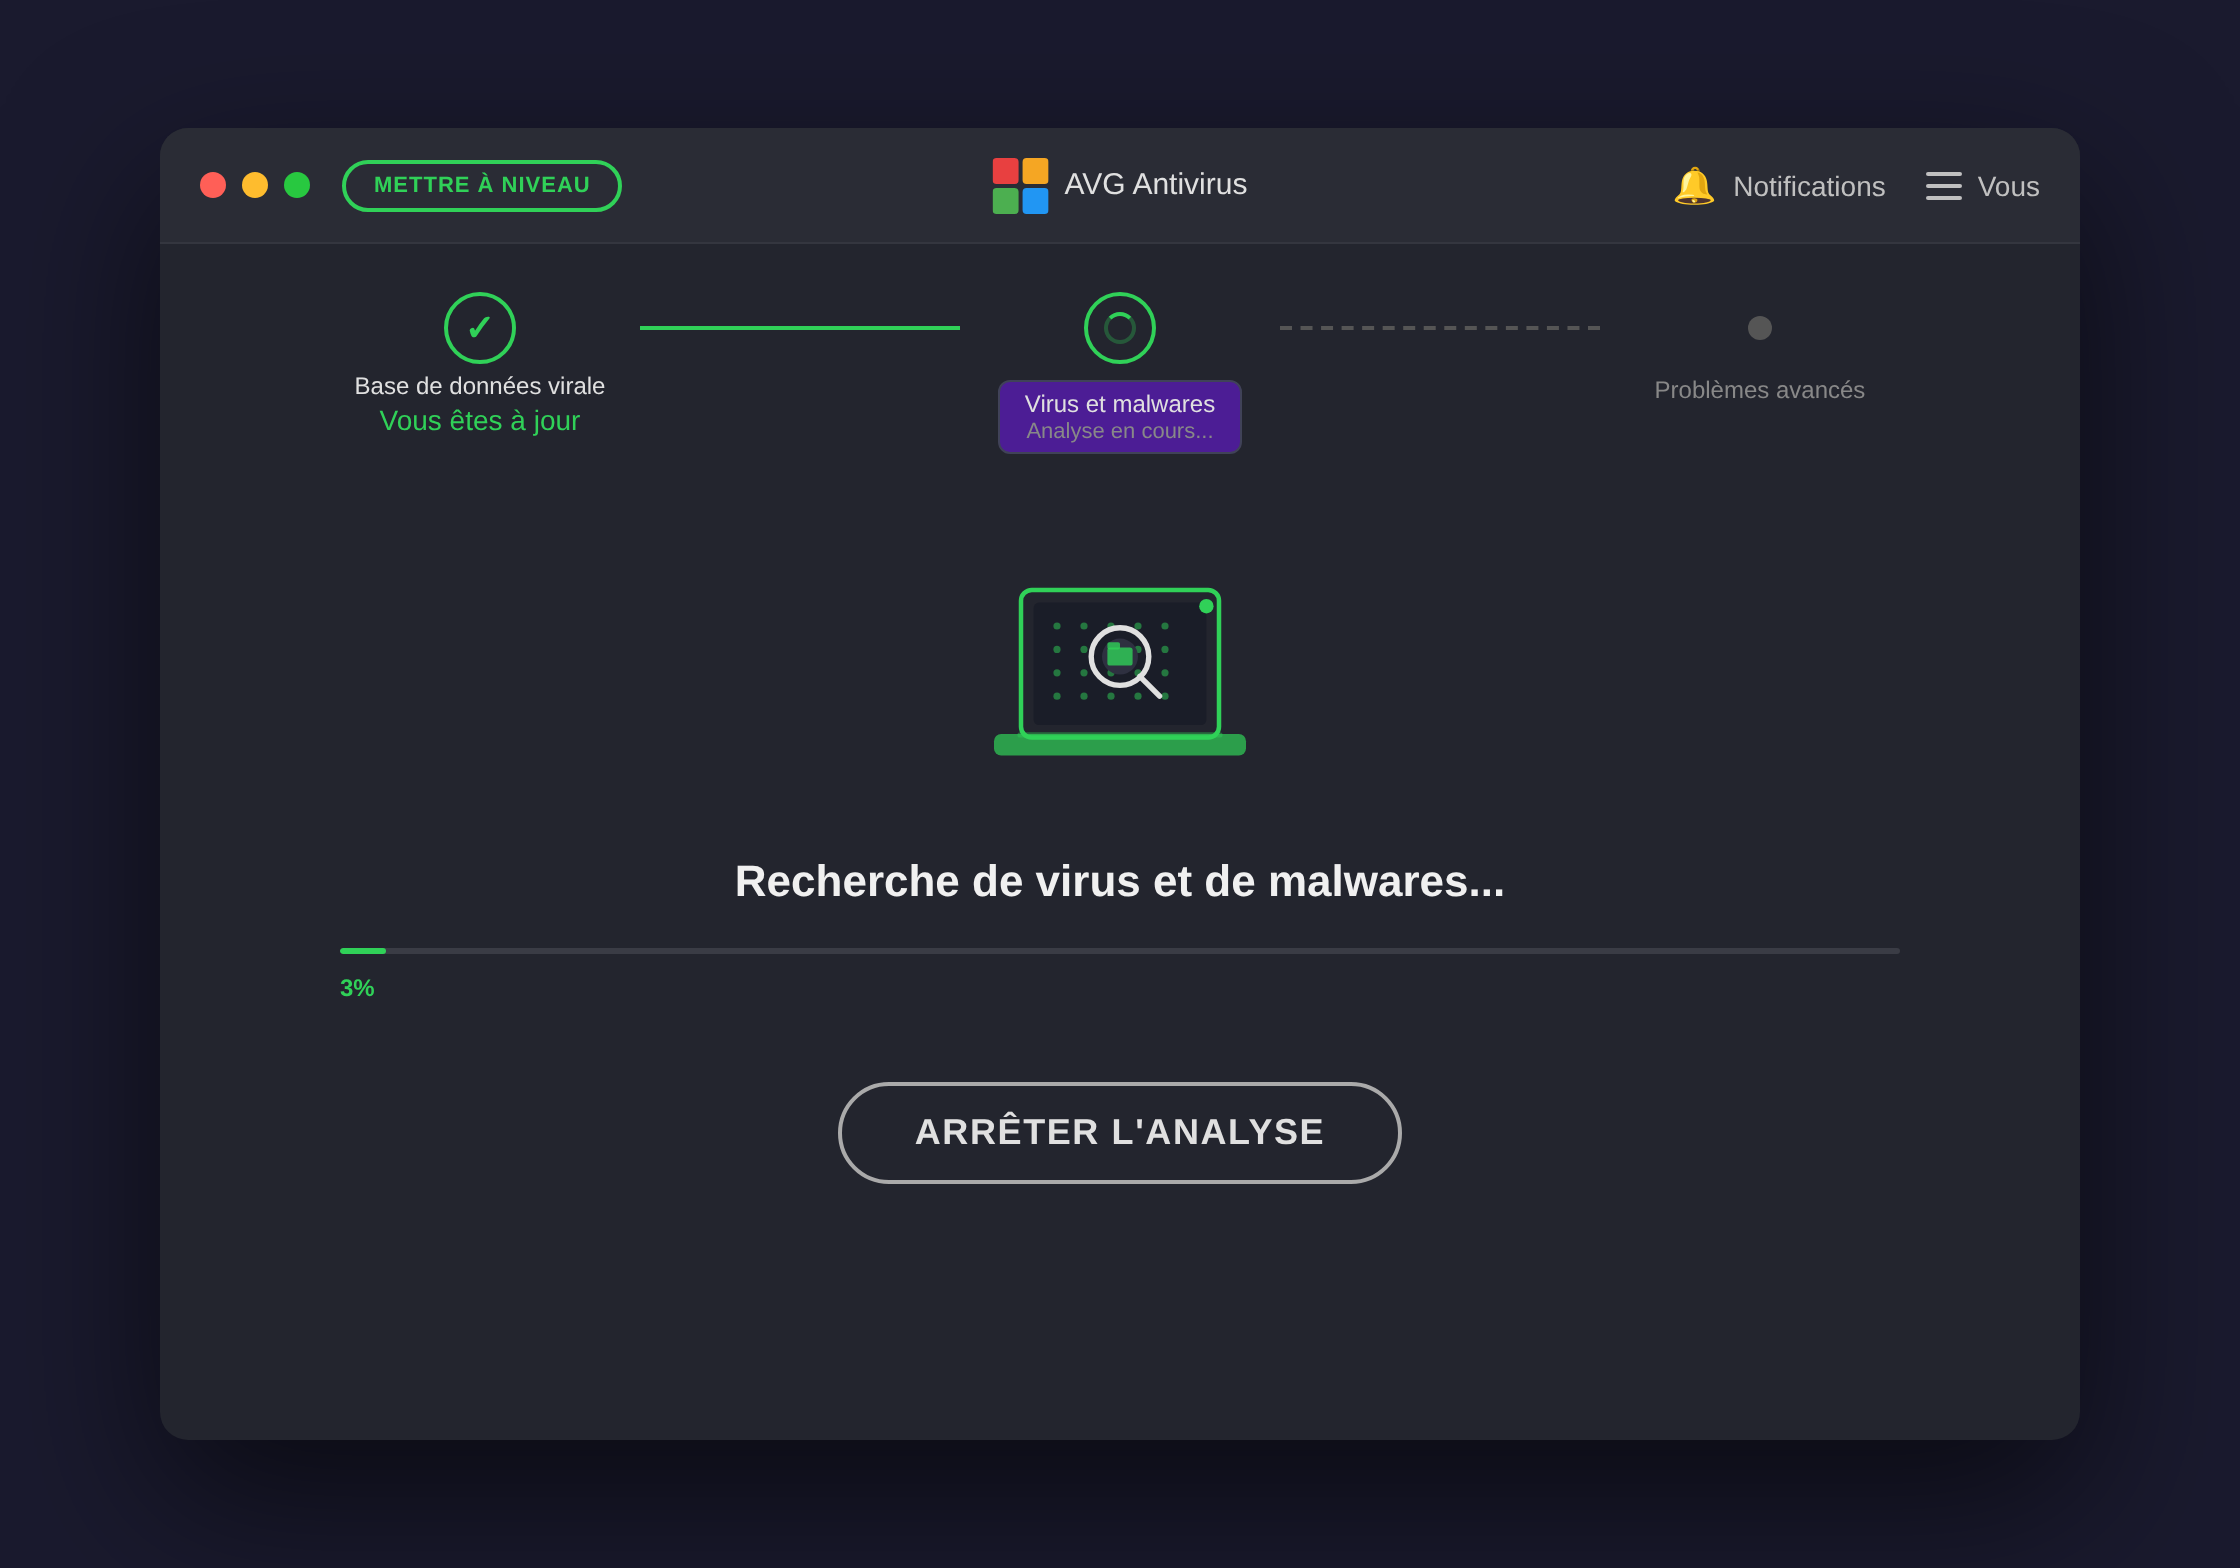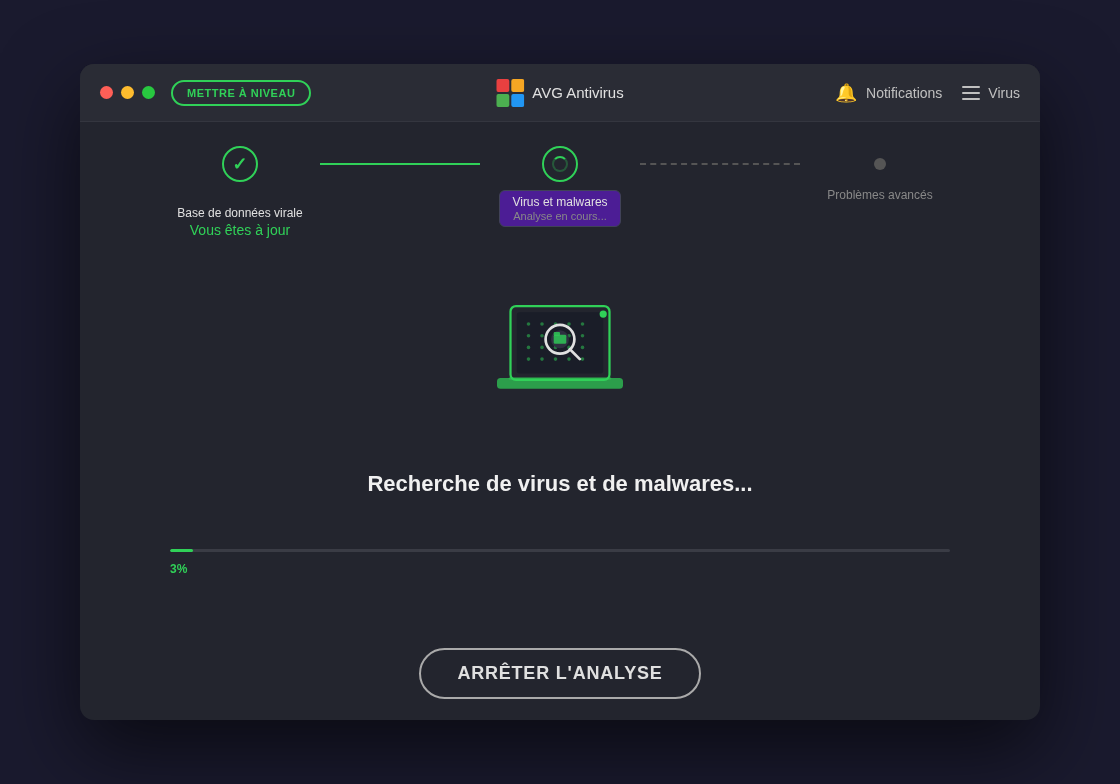--- a/index.html
+++ b/index.html
@@ -214,21 +214,21 @@
     .step-connector.done-line {
       background: #30d158;
     }
 
     .step-connector.dotted-line {
       background: transparent;
       border-top: 2px dashed #555;
     }
 
     .step-label {
-      margin-top: 24px;
+      margin-top: 4px;
       text-align: center;
     }
 
     .step-label-main {
       color: #e0e0e0;
       font-size: 12px;
       font-weight: 500;
     }
 
     .step-label-sub {
@@ -266,21 +266,20 @@
     }
 
     
     .main-content {
       flex: 1;
       display: flex;
       flex-direction: column;
       align-items: center;
       justify-content: flex-start;
       padding: 20px 53px 30px;
-      gap: 32px;
     }
 
     
     .laptop-illustration {
       width: 180px;
       height: 145px;
       margin-bottom: 20px;
     }
 
     
@@ -381,21 +380,21 @@
       <button class="notifications-btn">
         <span class="bell-icon">🔔</span>
         <span>Notifications</span>
       </button>
       <button class="menu-btn">
         <div class="hamburger-icon">
           <div class="hamburger-line"></div>
           <div class="hamburger-line"></div>
           <div class="hamburger-line"></div>
         </div>
-        <span>Virus</span>
+        <span>Vous</span>
       </button>
     </div>
   </div>
 
   <div class="steps-container">
 
     <div class="step">
       <div class="step-circle done">
         <span class="step-check">✓</span>
       </div>

